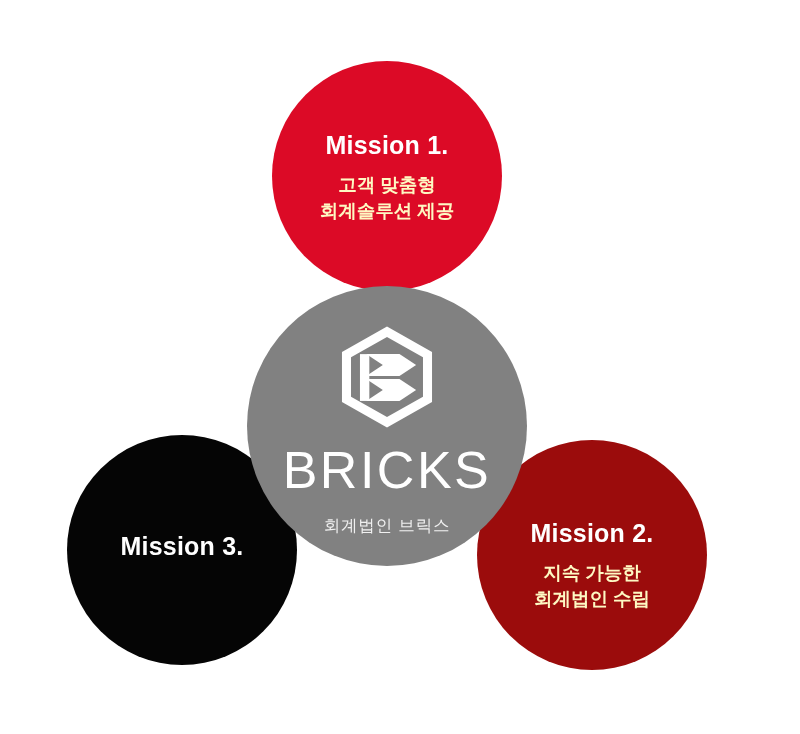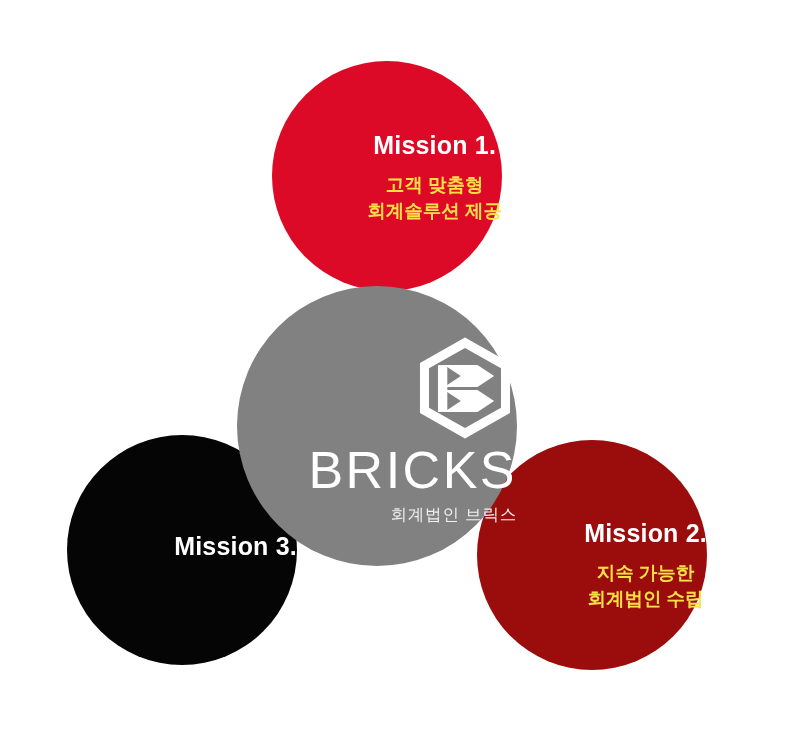--- a/index.html
+++ b/index.html
@@ -19,21 +19,21 @@
     width: 800px;
     height: 734px;
     background: #ffffff;
   }
 
   .circle {
     position: absolute;
     border-radius: 50%;
     display: flex;
     flex-direction: column;
-    align-items: flex-end;
+    align-items: center;
     justify-content: center;
     text-align: center;
     box-sizing: border-box;
   }
 
   
   #mission-1 {
     left: 272px;
     top: 61px;
     width: 230px;
@@ -57,41 +57,42 @@
     left: 67px;
     top: 435px;
     width: 230px;
     height: 230px;
     background: #050505;
     z-index: 1;
   }
 
   
   #brand-circle {
-    left: 237px;
+    left: 247px;
     top: 286px;
     width: 280px;
     height: 280px;
     background: #818181;
     z-index: 5;
     padding-top: 6px;
+    gap: 11px;
   }
 
   .mission-heading {
     color: #ffffff;
     font-size: 25px;
     font-weight: bold;
     letter-spacing: 0.2px;
     line-height: 1;
     margin-bottom: 14px;
     white-space: nowrap;
   }
 
   .mission-body {
-    color: #fde047;
+    color: #fef9c3;
     font-size: 18.5px;
     font-weight: bold;
     line-height: 1.38;
     white-space: pre-line;
   }
 
   
   #mission-1 .mission-text { transform: translateY(2px); }
   #mission-2 .mission-text { transform: translateY(2px); margin-top: 19px; }
   #mission-3 .mission-text { transform: translateY(3px); }

